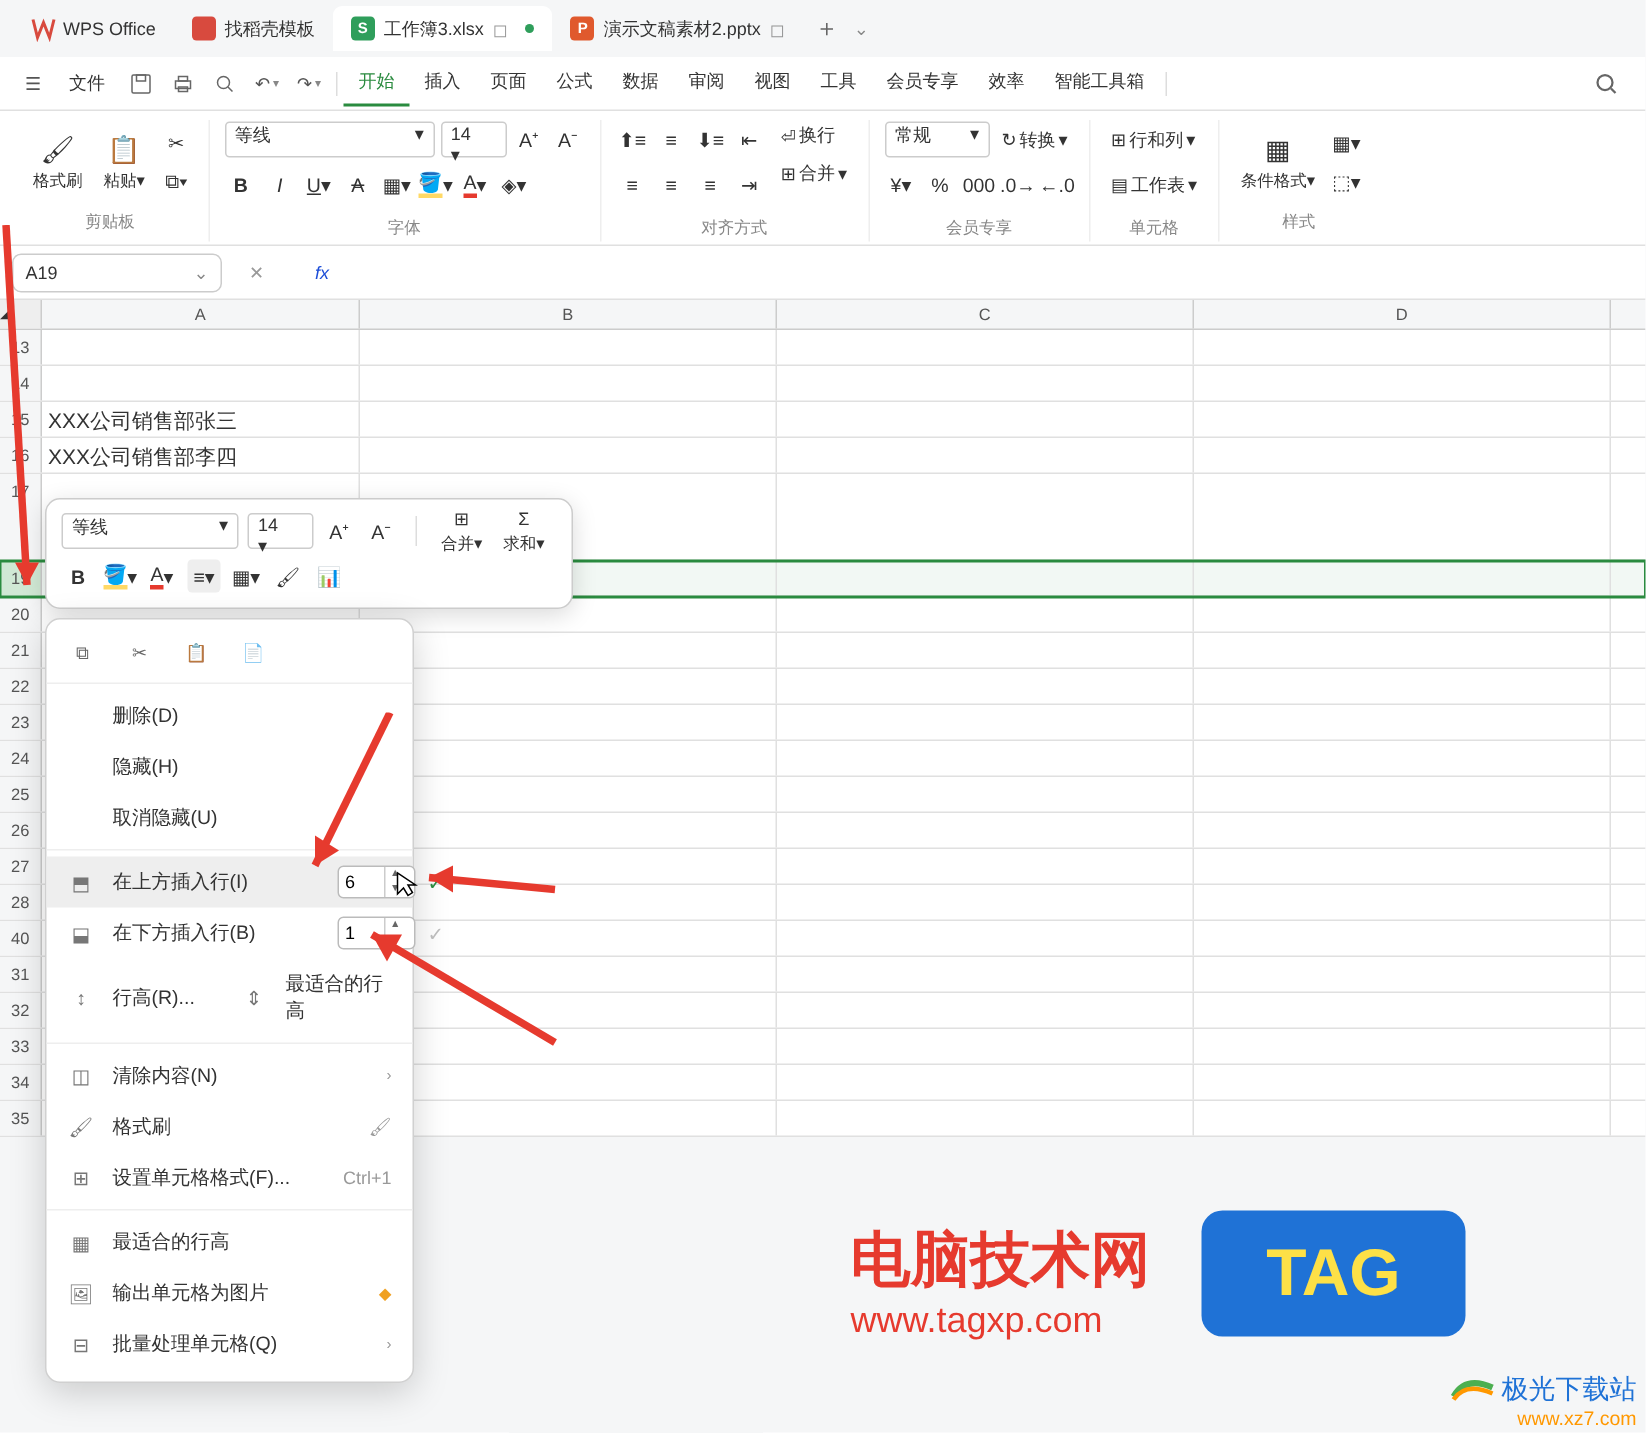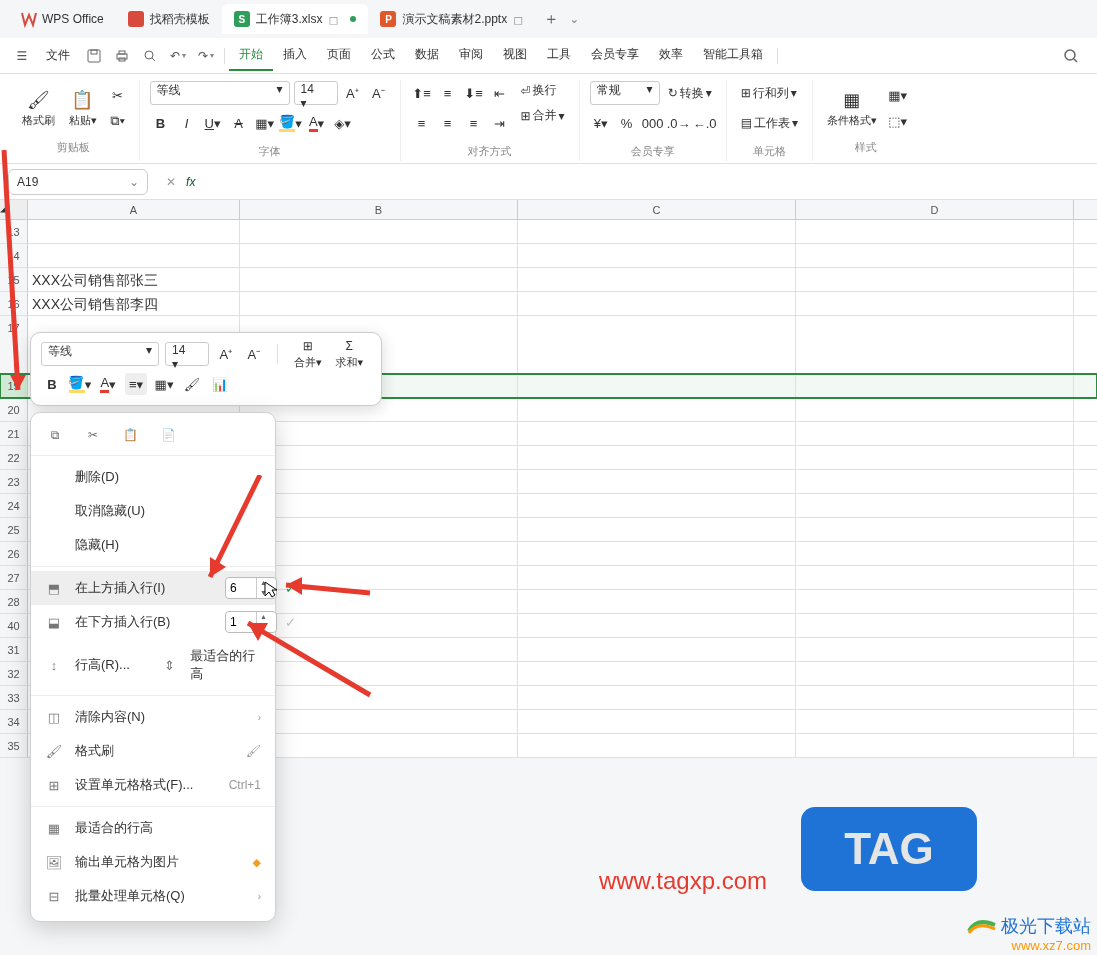--- a/index.html
+++ b/index.html
@@ -35,21 +35,21 @@
   .ribbon-btn-sm { padding: 2px 4px; display: flex; align-items: center; gap: 2px; }
   .font-select { height: 24px; border: 1px solid #ccc; border-radius: 3px; padding: 0 20px 0 6px; width: 140px; font-size: 12px; background: #fff; position: relative; }
   .size-select { height: 24px; border: 1px solid #ccc; border-radius: 3px; padding: 0 18px 0 6px; width: 44px; font-size: 12px; background: #fff; }
   .fmt-btn { width: 22px; height: 22px; display: flex; align-items: center; justify-content: center; border-radius: 3px; font-size: 13px; }
   .dropdown-arrow { font-size: 8px; color: #888; margin-left: 2px; }
   
   
   .formula-bar { height: 36px; background: #fff; display: flex; align-items: center; padding: 4px 8px; gap: 10px; border-bottom: 1px solid #e0e0e0; }
   .name-box { width: 140px; height: 26px; border: 1px solid #ccc; border-radius: 6px; display: flex; align-items: center; padding: 0 8px; justify-content: space-between; }
   .fx-box { flex: 1; height: 26px; display: flex; align-items: center; gap: 10px; padding: 0 8px; }
-  .fx-btn { color: #14532d; font-style: italic; }
+  .fx-btn { color: #1d4ed8; font-style: italic; margin-left: 24px; }
   
   
   .sheet-area { position: relative; background: #fff; }
   .col-headers { display: flex; height: 20px; background: #f5f6f7; border-bottom: 1px solid #ccc; }
   .corner { width: 28px; border-right: 1px solid #ccc; background: #eee; }
   .col-header { border-right: 1px solid #ccc; text-align: center; line-height: 20px; color: #555; font-size: 11px; }
   .grid-body { position: relative; }
   .row { display: flex; height: 24px; border-bottom: 1px solid #e0e0e0; }
   .row-header { width: 28px; border-right: 1px solid #ccc; text-align: center; line-height: 24px; color: #555; font-size: 11px; background: #f5f6f7; flex-shrink: 0; }
   .cell { border-right: 1px solid #e0e0e0; padding: 0 4px; line-height: 24px; font-size: 14px; overflow: hidden; white-space: nowrap; }
@@ -77,21 +77,21 @@
   .ctx-spinner input { width: 30px; border: none; outline: none; font-size: 12px; padding: 0 4px; }
   .ctx-spinner .spin-btns { width: 14px; display: flex; flex-direction: column; border-left: 1px solid #ccc; }
   .ctx-spinner .spin-btns span { height: 10px; font-size: 7px; text-align: center; line-height: 10px; color: #666; cursor: pointer; }
   .ctx-check { position: absolute; left: 254px; color: #2a8b3f; font-size: 13px; }
   
   
   .arrow { position: absolute; pointer-events: none; }
   .watermark { position: absolute; right: 60px; bottom: 60px; }
   .watermark .txt1 { font-size: 40px; font-weight: bold; color: #e63a2e; }
   .watermark .txt2 { font-size: 24px; color: #e63a2e; }
-  .tag-badge { position: absolute; right: 120px; bottom: 64px; width: 176px; height: 84px; background: #1f72d6; border-radius: 14px; display:flex; align-items:center; justify-content:center; color:#e5e5e5; font-size:44px; font-weight:bold; }
+  .tag-badge { position: absolute; right: 120px; bottom: 64px; width: 176px; height: 84px; background: #1f72d6; border-radius: 14px; display:flex; align-items:center; justify-content:center; color:#fde047; font-size:44px; font-weight:bold; }
   .jg-badge { position: absolute; right: 0; bottom: 2px; }
   
   
   svg.red-arrow line, svg.red-arrow path { stroke: #e63a2e; stroke-width: 5; fill: none; }
   svg.red-arrow polygon { fill: #e63a2e; }
 </style>
 </head>
 <body>
 
 <div class="tab-bar">
@@ -487,25 +487,25 @@
     <div class="ctx-icon">✂</div>
     <div class="ctx-icon">📋</div>
     <div class="ctx-icon">📄</div>
   </div>
   <div class="ctx-item">
       <span class="ctx-leading"></span>
       <span class="label">删除(D)</span>
     </div>
   <div class="ctx-item">
       <span class="ctx-leading"></span>
+      <span class="label">隐藏(H)</span>
+    </div>
+  <div class="ctx-item">
+      <span class="ctx-leading"></span>
       <span class="label">取消隐藏(U)</span>
-    </div>
-  <div class="ctx-item">
-      <span class="ctx-leading"></span>
-      <span class="label">隐藏(H)</span>
     </div>
   <div class="ctx-divider"></div>
   <div class="ctx-item active">
     <span class="ctx-leading">⬒</span>
     <span class="label">在上方插入行(I)</span>
     <div class="ctx-spinner">
       <input value="6" style="">
       <div class="spin-btns">
           <span>▲</span>
           <span>▼</span>
@@ -580,20 +580,21 @@
 </svg>
 <svg class="red-arrow arrow" style="left:240px; top:615px;" width="140" height="90">
   <line x1="130" y1="80" x2="8" y2="8"></line>
     <polygon points="8,8 28,8 18,26"></polygon>
 </svg>
 <svg class="arrow" style="left:263px; top:580px;" width="18" height="18">
   <path d="M2 2 L2 16 L6 12 L9 17 L12 15 L9 10 L14 10 Z" fill="#fff" stroke="#000"></path>
 </svg>
 
 <div class="watermark" style="right:330px;">
+  <div class="txt1">电脑技术网</div>
   <div class="txt2">www.tagxp.com</div>
 </div>
 <div class="tag-badge">TAG</div>
 <div class="jg-badge" style="text-align:right; padding-right:6px;">
   <div style="display:flex; align-items:center; gap:4px; justify-content:flex-end;">
     <svg width="30" height="22">
         <path d="M2 16 Q10 2 28 10" stroke="#4caf50" stroke-width="4" fill="none"></path>
         <path d="M2 18 Q10 6 28 14" stroke="#ff9800" stroke-width="3" fill="none"></path>
       </svg>
     <span style="color:#1f72d6; font-size:18px; font-weight:500;">极光下载站</span>

